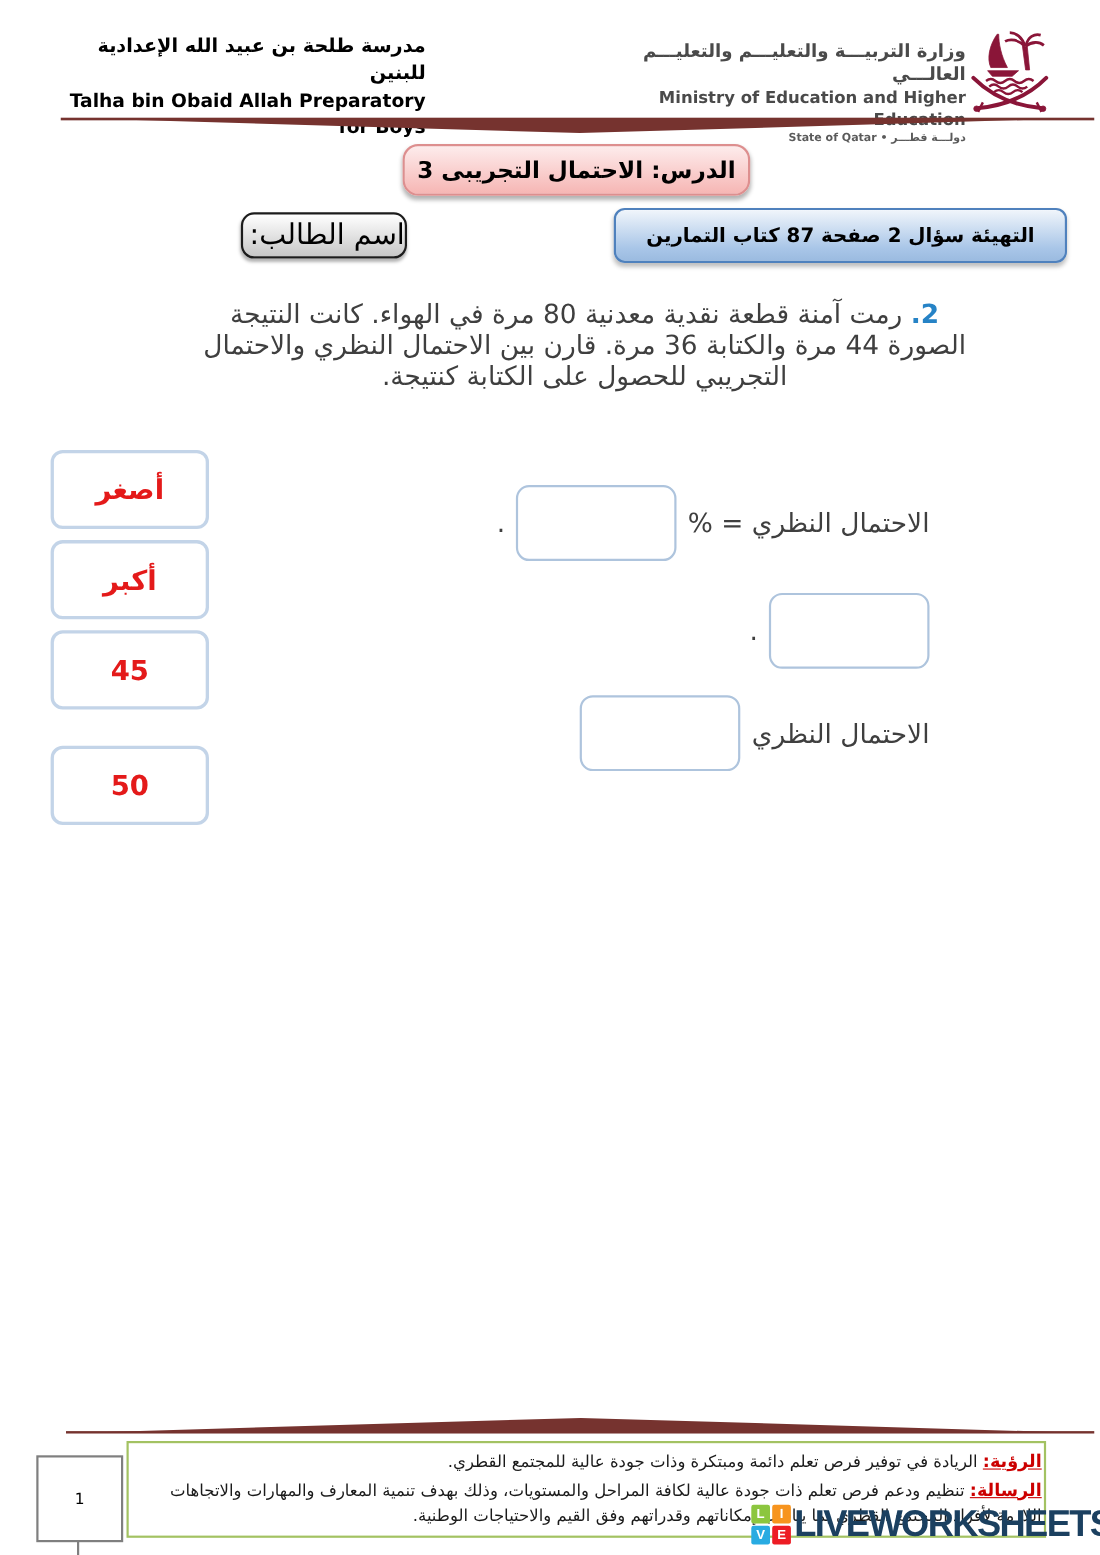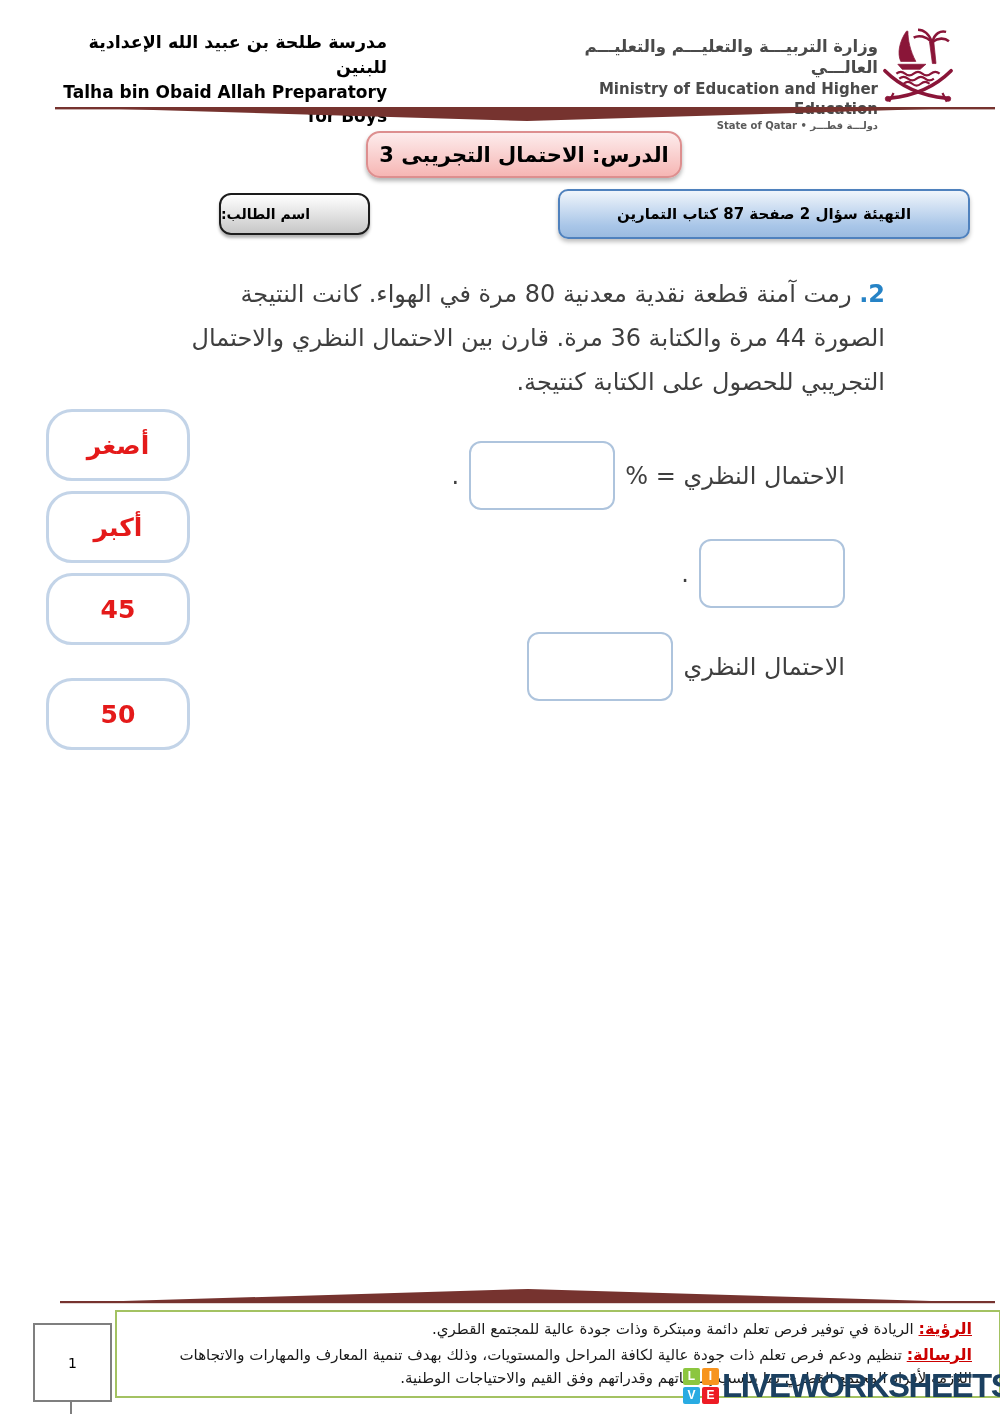--- a/index.html
+++ b/index.html
@@ -25,51 +25,51 @@
     border:2px solid #dd8f8f;border-radius:14px;
     background:linear-gradient(#fdecec,#f6b6b4);
     box-shadow:0 3px 4px rgba(0,0,0,.3);
     display:flex;align-items:center;justify-content:center;
     font-size:21px;font-weight:bold;direction:rtl;}
   .warmup-box{left:558px;top:189px;width:408px;height:46px;
     border:2px solid #4f81bd;border-radius:10px;
     background:linear-gradient(#f0f5fb,#a9c6e8 75%,#9bbbe0);
     box-shadow:0 3px 4px rgba(0,0,0,.25);
     display:flex;align-items:center;justify-content:center;
-    font-size:15px;font-weight:bold;direction:rtl;}
+    font-size:18px;font-weight:bold;direction:rtl;}
   .student-box{left:219px;top:193px;width:147px;height:38px;
     border:2px solid #1c1c1c;border-radius:12px;
     background:linear-gradient(#ffffff,#c7c7c7);
     box-shadow:0 3px 3px rgba(0,0,0,.3);
-    display:flex;align-items:center;justify-content:flex-end;
-    font-size:14px;font-weight:bold;direction:rtl;}
+    display:flex;align-items:center;justify-content:flex-start;
+    font-size:26px;font-weight:normal;direction:rtl;}
 
   
-  .question{left:178px;top:272px;width:707px;direction:rtl;text-align:right;
-    font-size:24px;line-height:44px;color:#3f3f3f;}
+  .question{left:178px;top:272px;width:707px;direction:rtl;text-align:center;
+    font-size:24px;line-height:28px;color:#3f3f3f;}
   .q-num{color:#2683c6;font-weight:bold;}
 
   
   .choice{left:46px;width:138px;height:66px;background:#fff;
-    border:3px solid #c3d4e8;border-radius:26px;
+    border:3px solid #c3d4e8;border-radius:11px;
     display:flex;align-items:center;justify-content:center;
     font-size:25px;font-weight:bold;color:#e41a1a;direction:rtl;cursor:grab;}
   .c0{top:409px;} .c1{top:491px;text-align:center;} .c2{top:573px;} .c3{top:652px;margin-top:26px;}
 
   
   .blank-row{right:155px;display:flex;direction:rtl;align-items:center;gap:10px;
     font-size:24px;color:#3f3f3f;}
   .b0{top:441px;} .b1{top:539px;} .b2{top:632px;}
   .answer-box{width:138px;height:63px;background:#fff;border:2.5px solid #aec4dd;
     border-radius:12px;font-size:22px;text-align:center;outline:none;
     font-family:inherit;box-sizing:content-box;}
 
   
   .footer-box{left:115px;top:1310px;width:828px;height:76px;
-    border:2px solid #a3c262;background:#fff;padding:4px 27px;
+    border:2px solid #a3c262;background:#fff;padding:4px 2px;
     direction:rtl;text-align:right;font-size:15px;line-height:1.58;color:#1a1a1a;}
   .f-label{color:#cc0000;font-weight:bold;text-decoration:underline;font-size:16px;}
   .page-box{left:33px;top:1323px;width:75px;height:75px;border:2px solid #7f7f7f;
     background:#fff;display:flex;align-items:center;justify-content:center;font-size:14px;}
   .page-line{left:70px;top:1400px;width:2px;height:14px;background:#7f7f7f;}
 
   
   .brand{left:683px;top:1366px;display:flex;align-items:center;gap:3px;z-index:5;}
   .brand-grid{display:grid;grid-template-columns:17px 17px;grid-template-rows:17px 17px;gap:2px;}
   .brand-sq{display:flex;align-items:center;justify-content:center;color:#fff;

